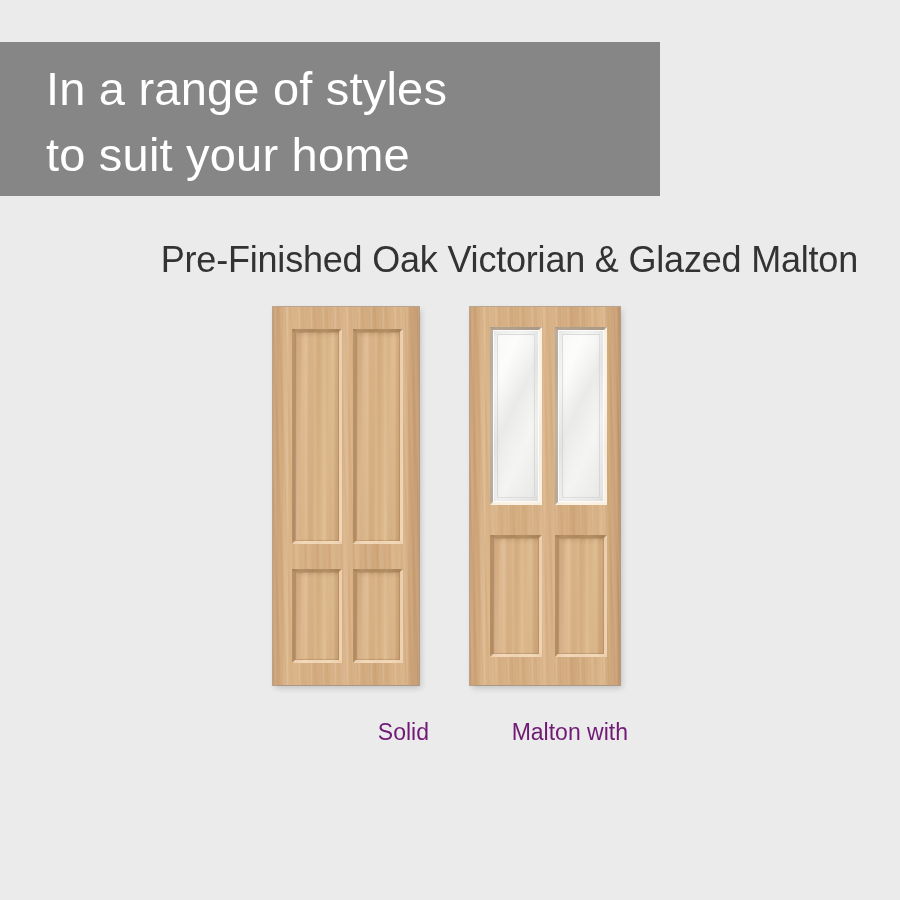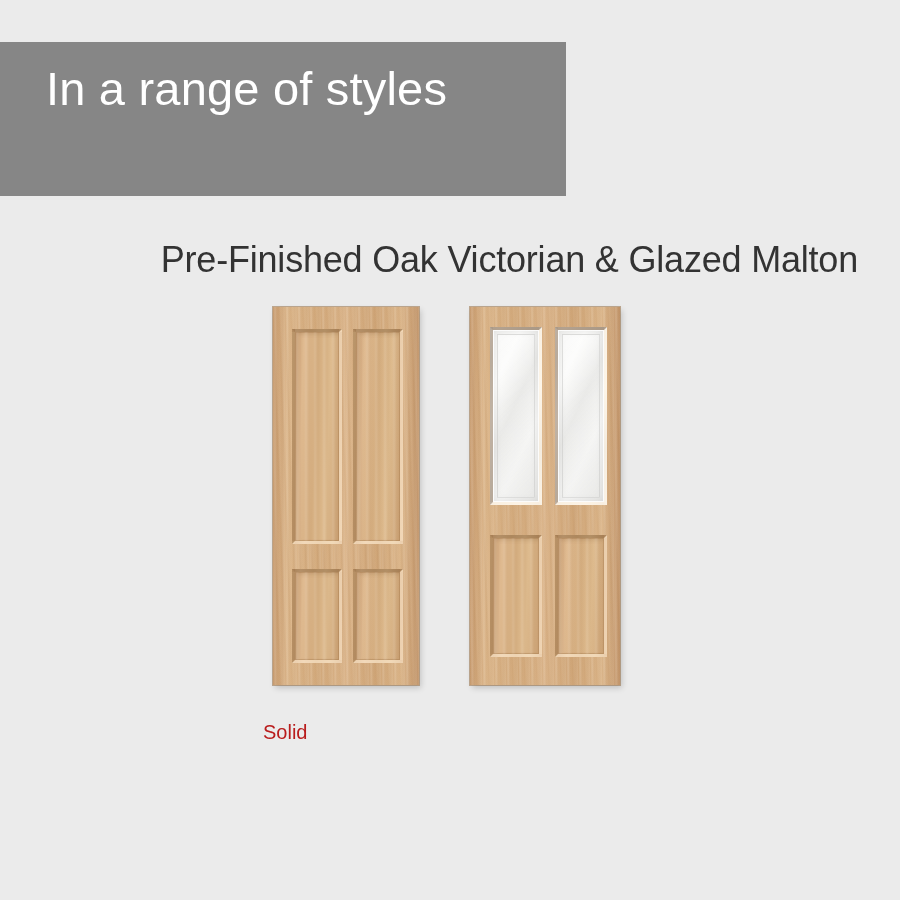--- a/index.html
+++ b/index.html
@@ -16,21 +16,21 @@
     font-family: "Liberation Sans", "DejaVu Sans", sans-serif;
     position: relative;
     -webkit-font-smoothing: antialiased;
   }
 
   
   .banner {
     position: absolute;
     left: 0;
     top: 42px;
-    width: 566px;
+    width: 660px;
     height: 154px;
     background: #868686;
     padding: 14px 0 0 46px;
   }
 
   .banner-line {
     display: block;
     color: #ffffff;
     font-size: 47px;
     line-height: 66px;
@@ -175,37 +175,38 @@
     border: 1px solid rgba(200,200,198,0.55);
     background: linear-gradient(135deg,
       rgba(255,255,255,0.55) 0%,
       rgba(255,255,255,0.05) 40%,
       rgba(235,235,233,0.40) 100%);
   }
 
   
   .caption {
     position: absolute;
-    text-align: left;
-    color: #b91c1c;
-    font-size: 20px;
+    text-align: right;
+    color: #701a75;
+    font-size: 23px;
     line-height: 36px;
     font-weight: 400;
   }
 
   .caption.solid-cap  { left: 263px; top: 714px; width: 166px; }
   .caption.glazed-cap { left: 462px; top: 714px; width: 166px; }
 
   .caption span { display: block; white-space: nowrap; }
 </style>
 </head>
 <body>
 
 <div class="banner">
   <span class="banner-line">In a range of styles</span>
+  <span class="banner-line">to suit your home</span>
 </div>
 
 <div class="subtitle">Pre-Finished Oak Victorian &amp; Glazed Malton</div>
 
 <div class="stage">
 
   <div class="door-figure solid">
     <div class="door solid">
       <div class="grain"></div>
 
@@ -244,13 +245,14 @@
     </div>
   </div>
 
 </div>
 
 <div class="caption solid-cap">
   <span>Solid</span>
 </div>
 
 <div class="caption glazed-cap">
+  <span>Malton with</span>
 </div>
 
 </body></html>

